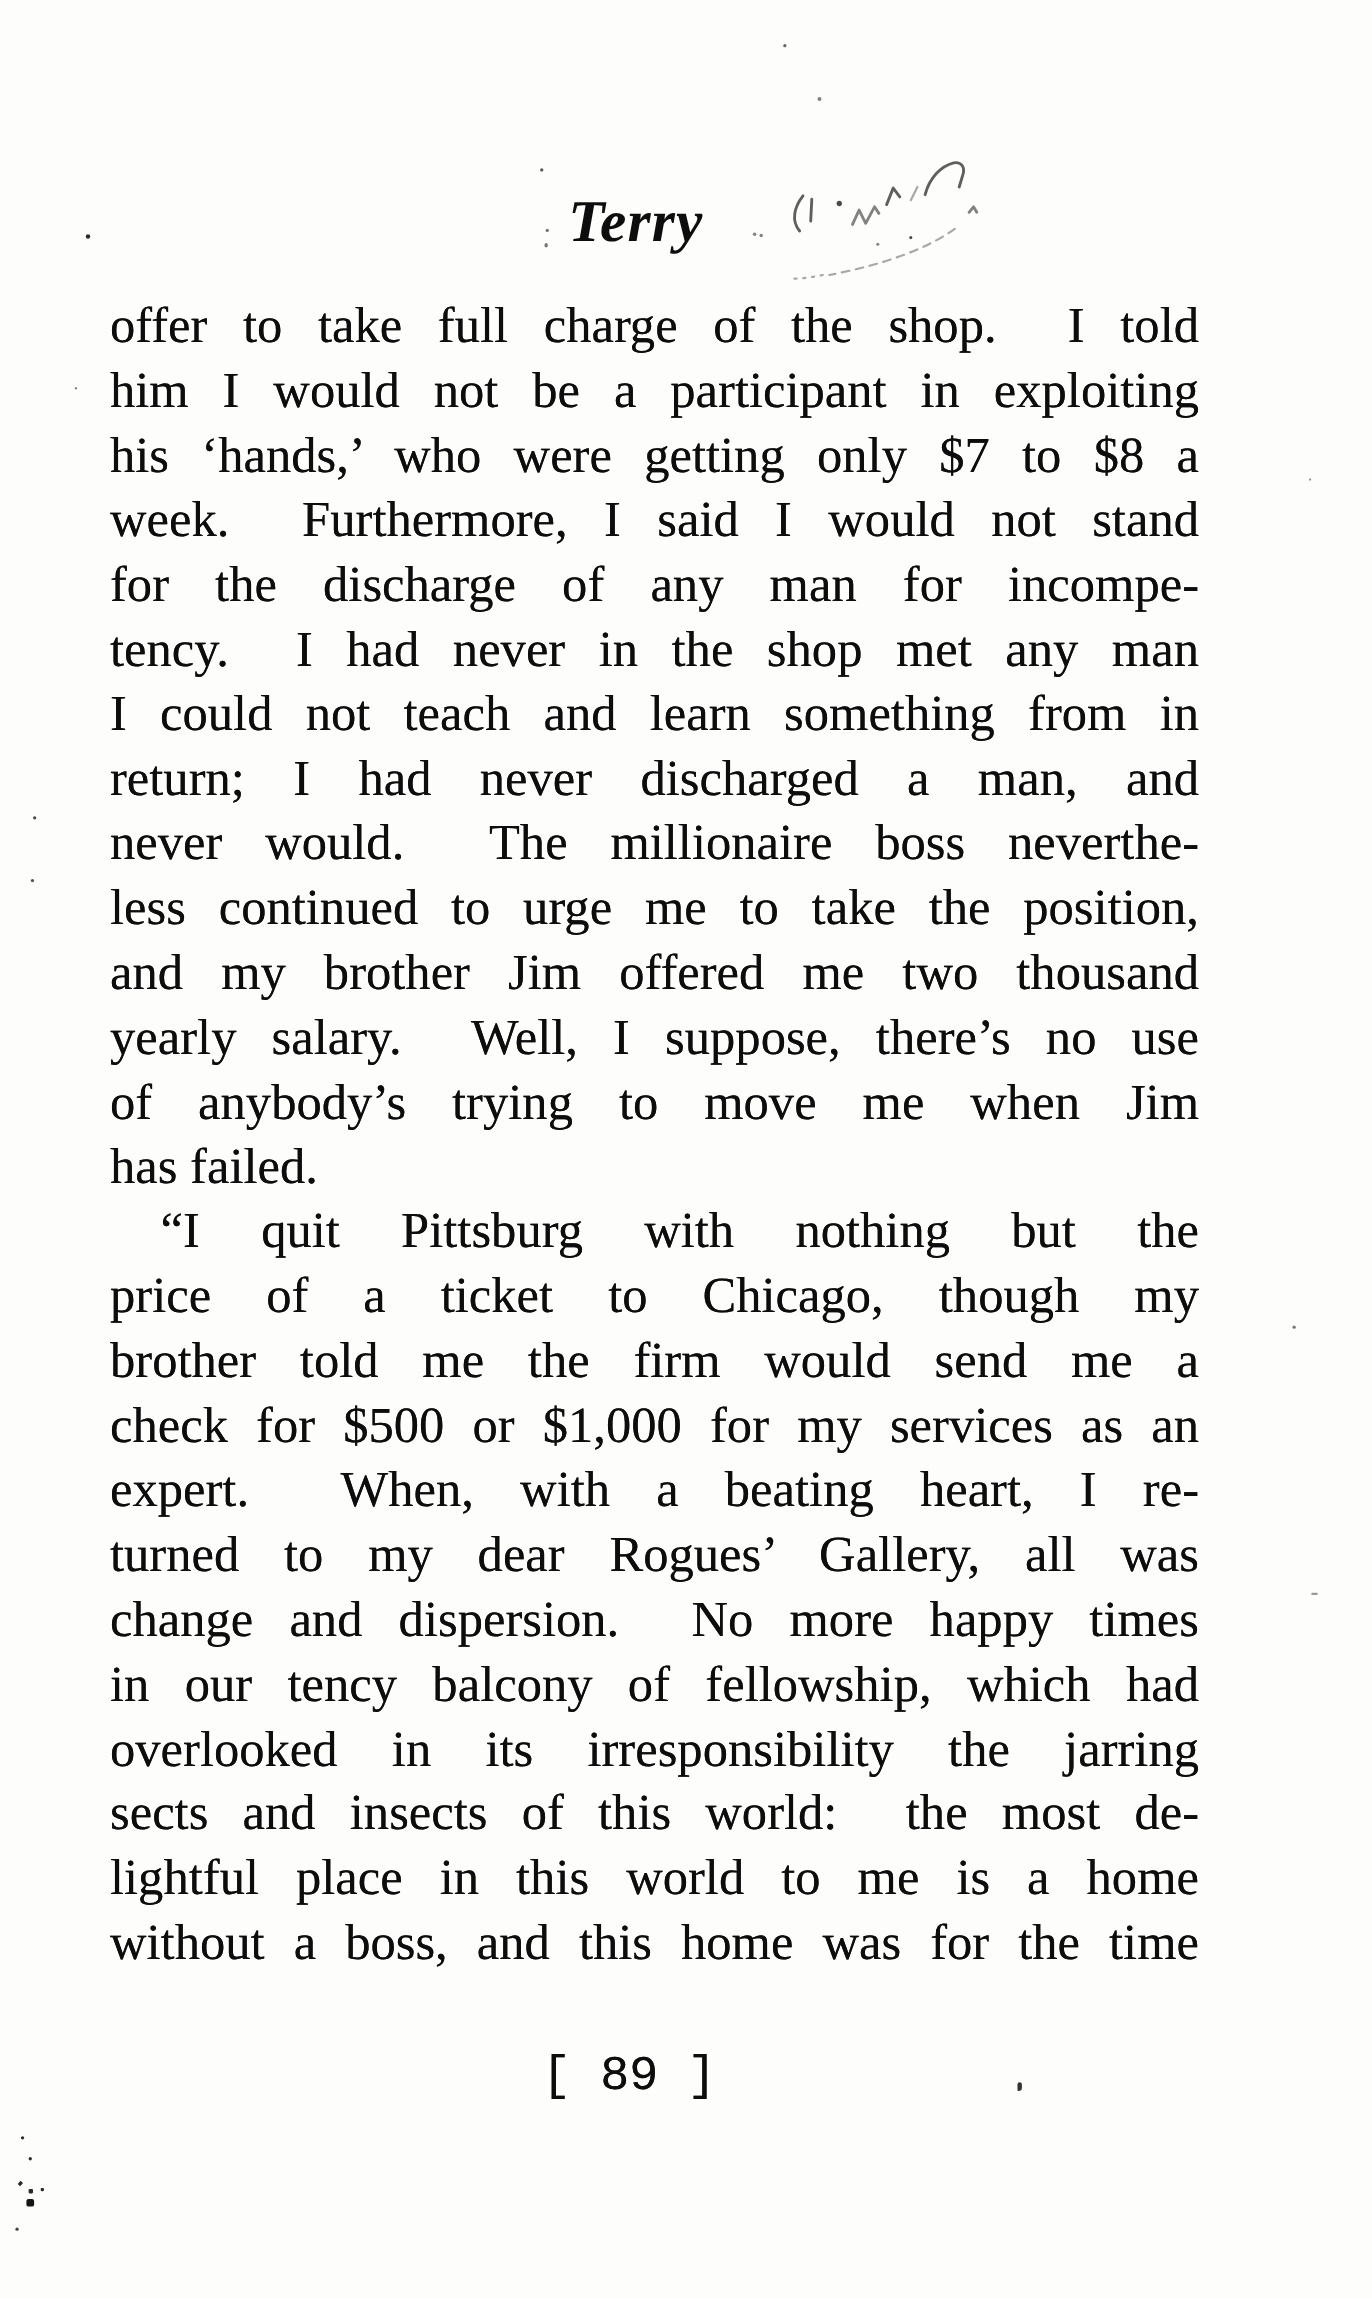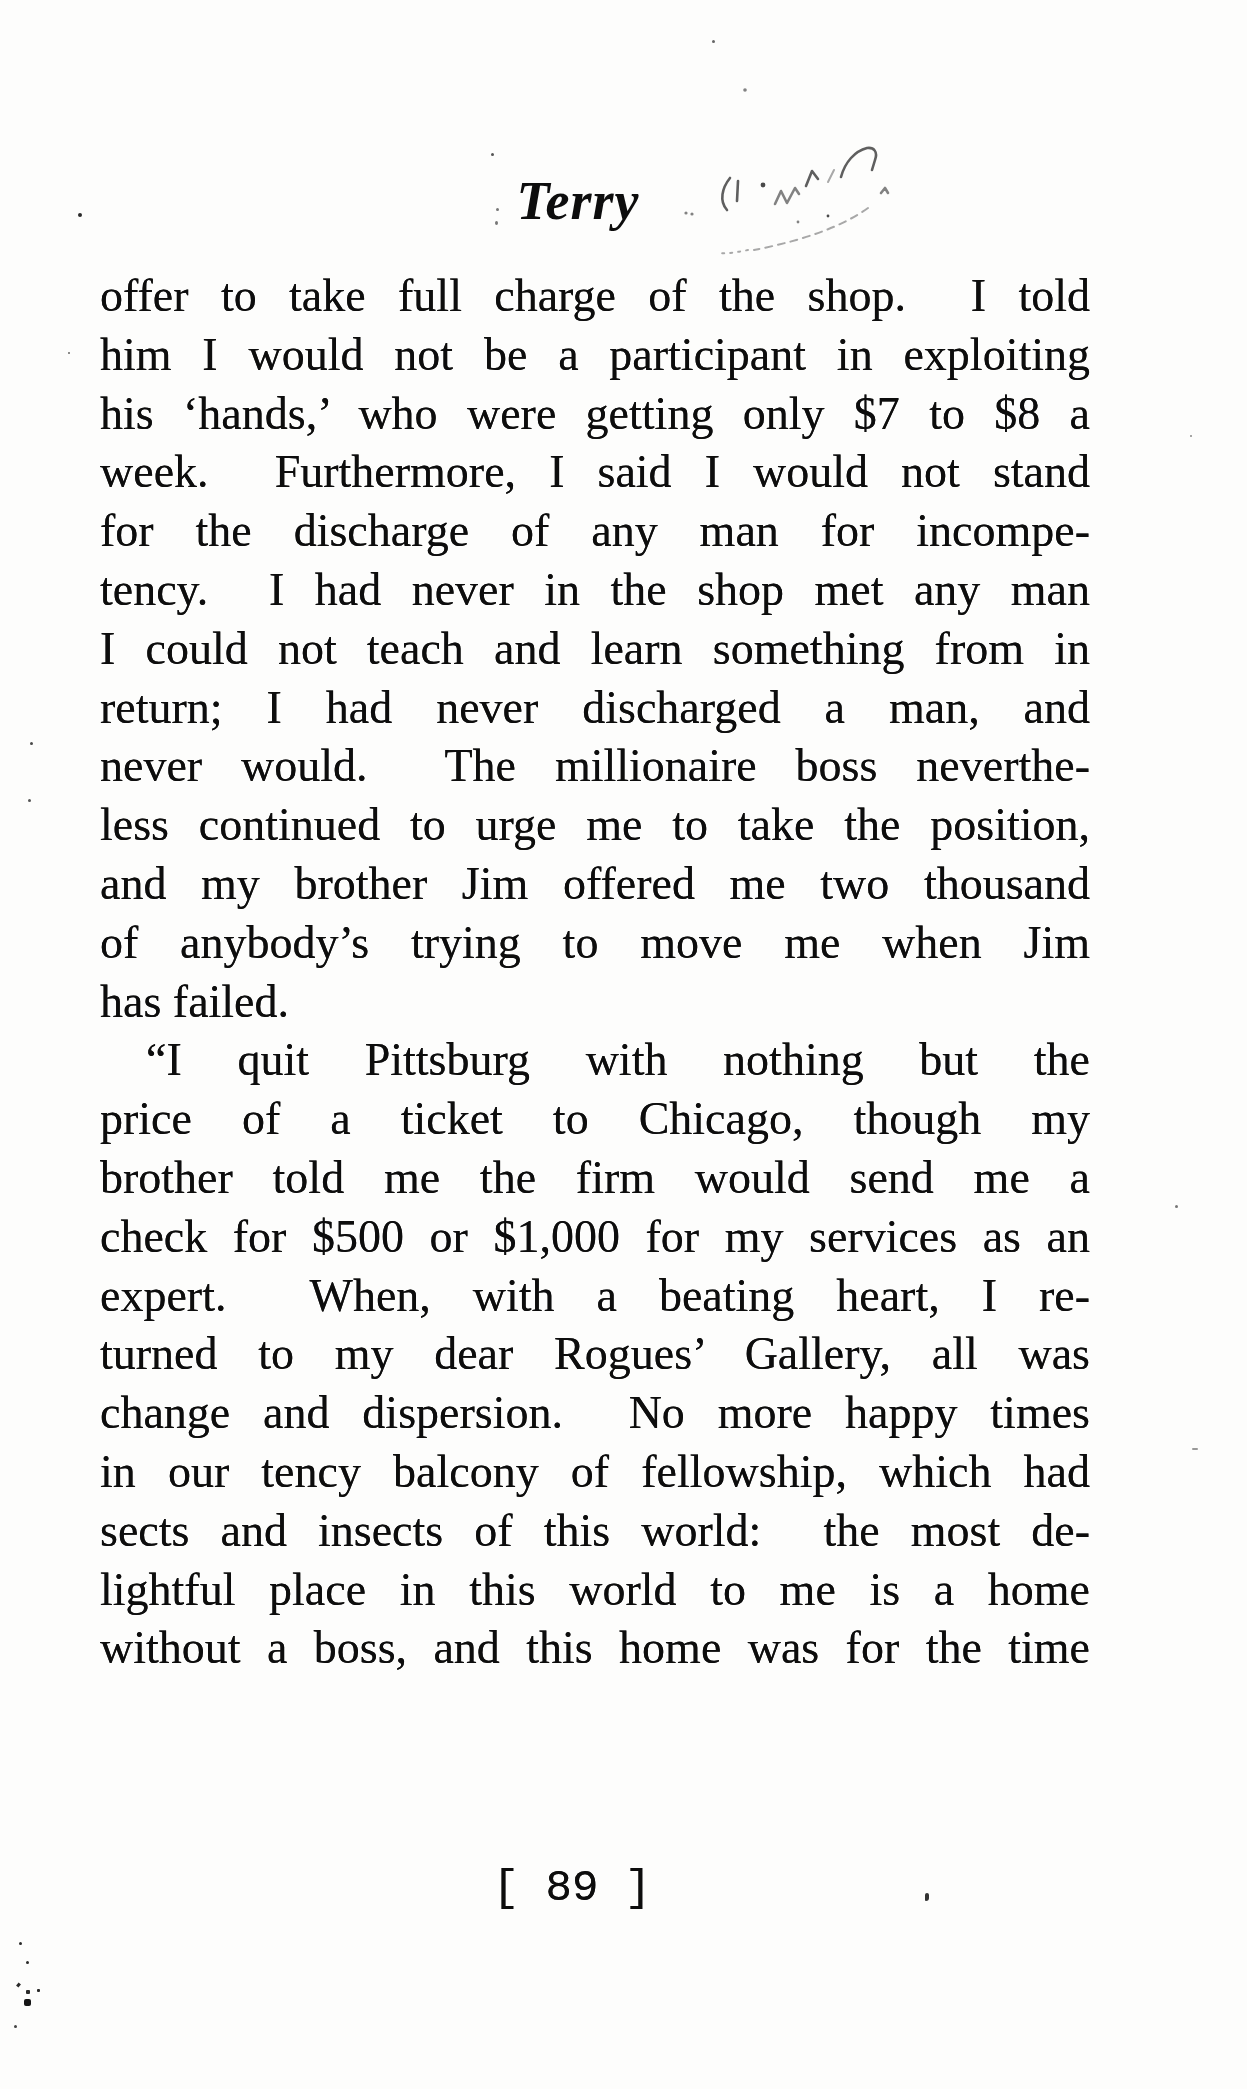--- a/index.html
+++ b/index.html
@@ -98,32 +98,34 @@
       <div class="line">him I would not be a participant in exploiting</div>
       <div class="line">his ‘hands,’ who were getting only $7 to $8 a</div>
       <div class="line">week.&nbsp; Furthermore, I said I would not stand</div>
       <div class="line">for the discharge of any man for incompe-</div>
       <div class="line">tency.&nbsp; I had never in the shop met any man</div>
       <div class="line">I could not teach and learn something from in</div>
       <div class="line">return; I had never discharged a man, and</div>
       <div class="line">never would.&nbsp; The millionaire boss neverthe-</div>
       <div class="line">less continued to urge me to take the position,</div>
       <div class="line">and my brother Jim offered me two thousand</div>
+      <div class="line">yearly salary.&nbsp; Well, I suppose, there’s no use</div>
       <div class="line">of anybody’s trying to move me when Jim</div>
       <div class="line line--end">has failed.</div>
     </div>
     <div>
       <div class="line line--indent">“I quit Pittsburg with nothing but the</div>
       <div class="line">price of a ticket to Chicago, though my</div>
       <div class="line">brother told me the firm would send me a</div>
       <div class="line">check for $500 or $1,000 for my services as an</div>
       <div class="line">expert.&nbsp; When, with a beating heart, I re-</div>
       <div class="line">turned to my dear Rogues’ Gallery, all was</div>
       <div class="line">change and dispersion.&nbsp; No more happy times</div>
       <div class="line">in our tency balcony of fellowship, which had</div>
+      <div class="line">overlooked in its irresponsibility the jarring</div>
       <div class="line">sects and insects of this world:&nbsp; the most de-</div>
       <div class="line">lightful place in this world to me is a home</div>
       <div class="line">without a boss, and this home was for the time</div>
     </div>
   </div>
 
   <div class="folio">[ 89 ]</div>
 
   <div class="speck" style="left:78px;top:213px;width:4px;height:4px;"></div>
   <div class="speck" style="left:712px;top:40px;width:3px;height:3px;background:#666;"></div>

